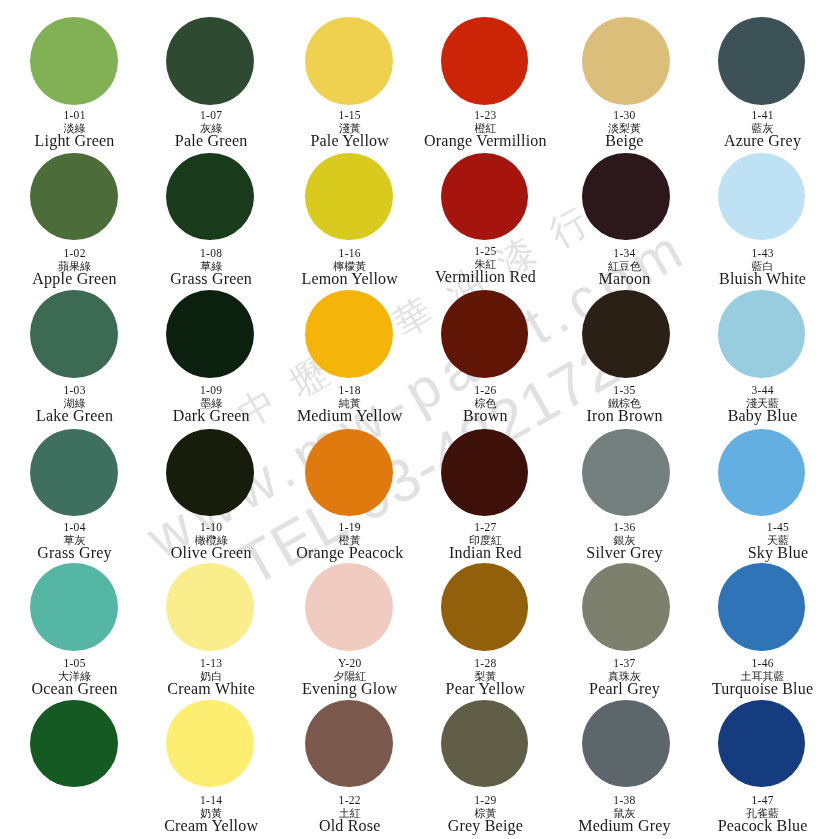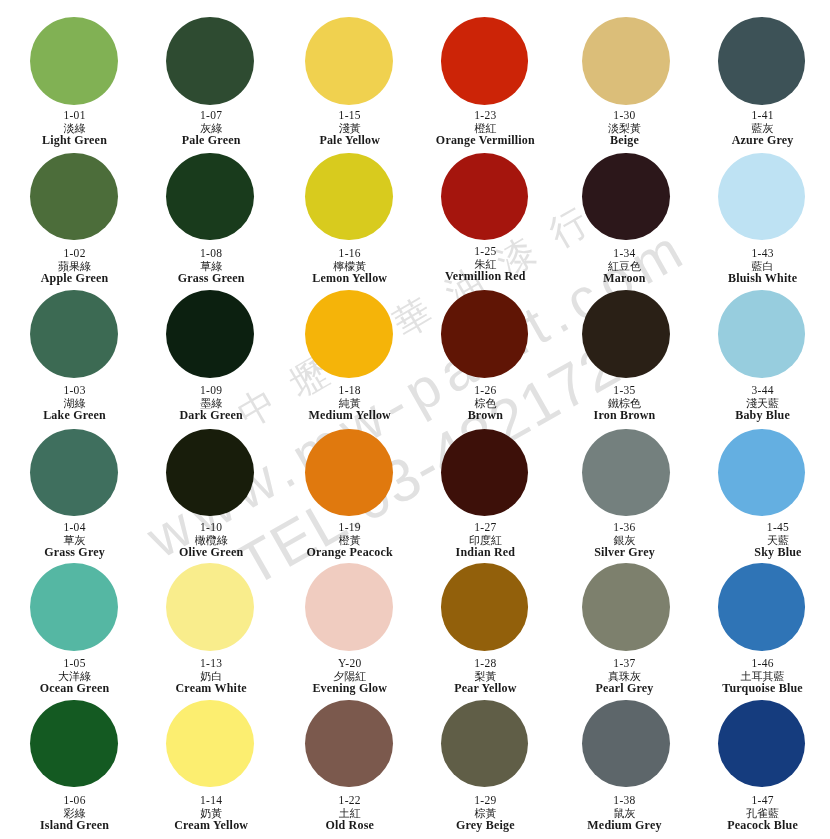--- a/index.html
+++ b/index.html
@@ -89,25 +89,24 @@
     letter-spacing: 0.3px;
     line-height: 12px;
   }
   .zh {
     font-size: 11px;
     line-height: 13px;
     margin-top: 1px;
     font-family: serif;
   }
   .en {
-    font-size: 12px;
+    font-size: 16px;
     letter-spacing: 0.2px;
     margin-top: -1px;
     line-height: 13px;
-    font-weight: bold;
   }
 </style>
 </head>
 <body>
 
 <div id="chart">
   <div class="wm-layer">
     <div class="wm wm-shop">中壢美華油漆行</div>
     <div class="wm wm-url">www.mw-paint.com</div>
     <div class="wm wm-tel">TEL:03-4221727</div>
@@ -349,25 +348,20 @@
       <div class="dot" style="background: rgb(47, 116, 182);"></div>
     </div>
     <div class="labels" style="left:696.60px;top:657.00px">
       <div class="lbl code">1-46</div>
       <div class="lbl zh">土耳其藍</div>
       <div class="lbl en">Turquoise Blue</div>
     </div>
     <div class="cell" style="left:8.25px;top:699.70px">
       <div class="dot" style="background: rgb(20, 90, 34);"></div>
     </div>
-    <div class="labels" style="left:8.55px;top:794.40px">
-      <div class="lbl code">1-06</div>
-      <div class="lbl zh">彩綠</div>
-      <div class="lbl en">Island Green</div>
-    </div>
     <div class="cell" style="left:143.85px;top:699.70px">
       <div class="dot" style="background: rgb(252, 238, 112);"></div>
     </div>
     <div class="labels" style="left:145.20px;top:794.40px">
       <div class="lbl code">1-14</div>
       <div class="lbl zh">奶黃</div>
       <div class="lbl en">Cream Yellow</div>
     </div>
     <div class="cell" style="left:282.85px;top:699.70px">
       <div class="dot" style="background: rgb(123, 89, 77);"></div>

